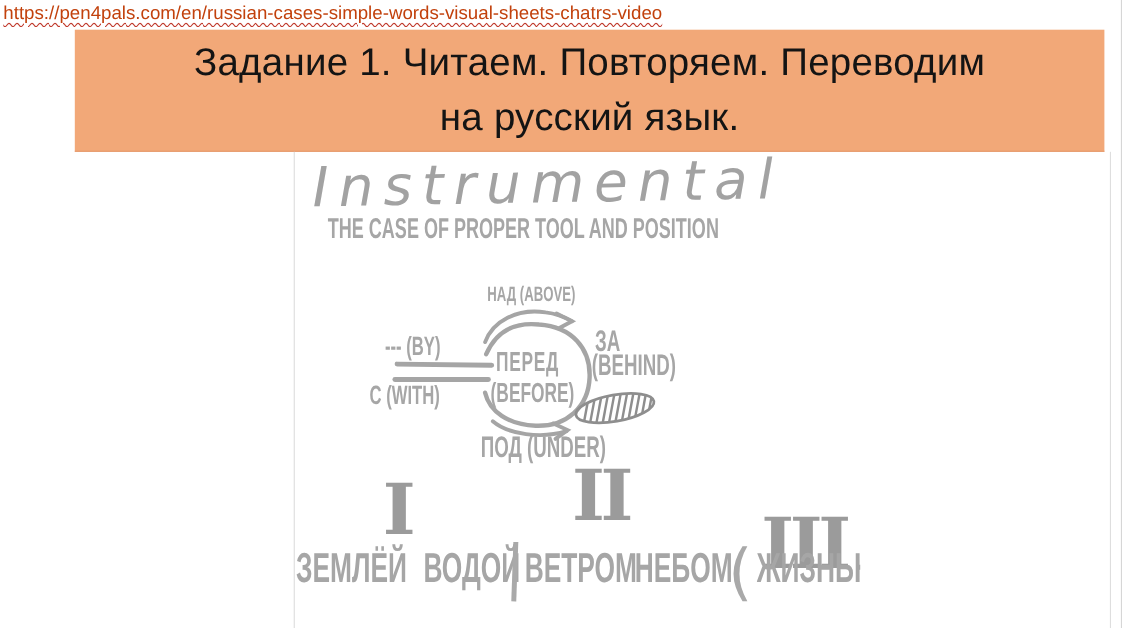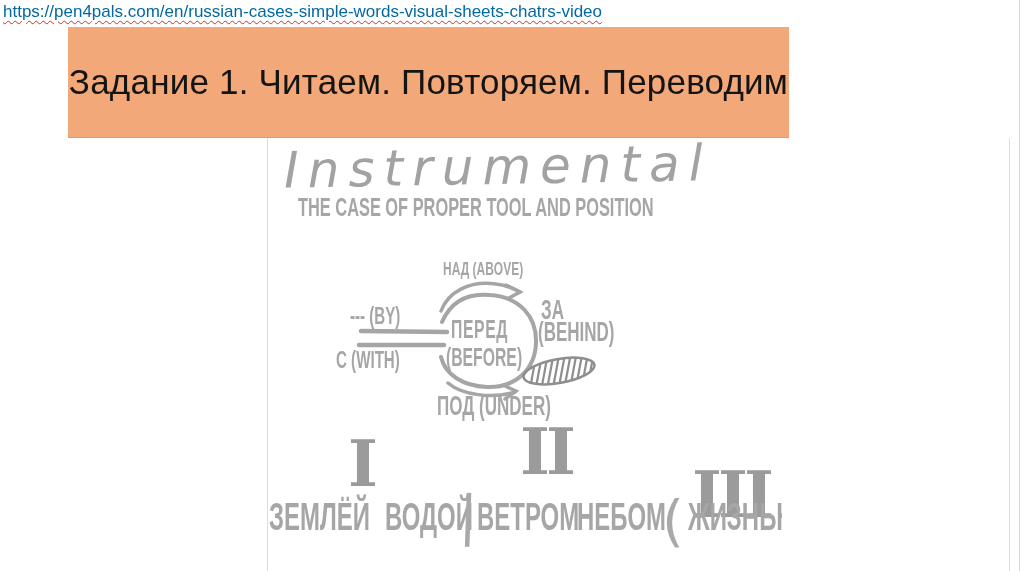--- a/index.html
+++ b/index.html
@@ -3,28 +3,28 @@
 <meta charset="utf-8">
 <style>
   html,body { margin:0; padding:0; }
   body {
     width:1024px; height:571px; position:relative; overflow:hidden;
     background:#ffffff; font-family:"Liberation Sans", sans-serif;
   }
   .abs { position:absolute; line-height:1; }
   
   .url {
-    left:3px; top:3px; font-size:17px; color:#0369a1;
+    left:3px; top:3px; font-size:17px; color:#c2410c;
     text-decoration-line:underline; text-decoration-style:wavy;
     text-decoration-color:#c0392b; text-decoration-thickness:1px;
     text-underline-offset:3px; white-space:nowrap;
   }
   
   .banner {
-    left:68px; top:27px; width:721px; height:110px;
+    left:68px; top:27px; width:936px; height:110px;
     background:#F2A878; border-bottom:1px solid #e59a6c;
     display:flex; flex-direction:column; align-items:center; justify-content:center;
     text-align:center;
   }
   .banner .line {
     font-size:35px; line-height:50px; color:#141414; white-space:nowrap;
     letter-spacing:0.2px;
   }
   
   .wb-frame {
@@ -54,20 +54,21 @@
   .clipbox { position:absolute; overflow:hidden; }
   svg { position:absolute; left:0; top:0; }
 </style>
 </head>
 <body>
 
 <div class="abs url">https://pen4pals.com/en/russian-cases-simple-words-visual-sheets-chatrs-video</div>
 
 <div class="abs banner">
   <div class="line">Задание 1. Читаем. Повторяем. Переводим</div>
+  <div class="line">на русский язык.</div>
 </div>
 
 <div class="abs wb-frame"></div>
 <div class="abs slide-edge"></div>
 
 <svg width="1024" height="571" viewBox="0 0 1024 571">
   <g fill="none" stroke="#a5a5a5" stroke-linecap="round">
 
     <path d="M 442 322 C 452 299 470 293 490 295 C 520 297 537 317 536 343 C 535 370 515 388 487 387 C 462 386 445 374 441 357" stroke-width="4"></path>
 

